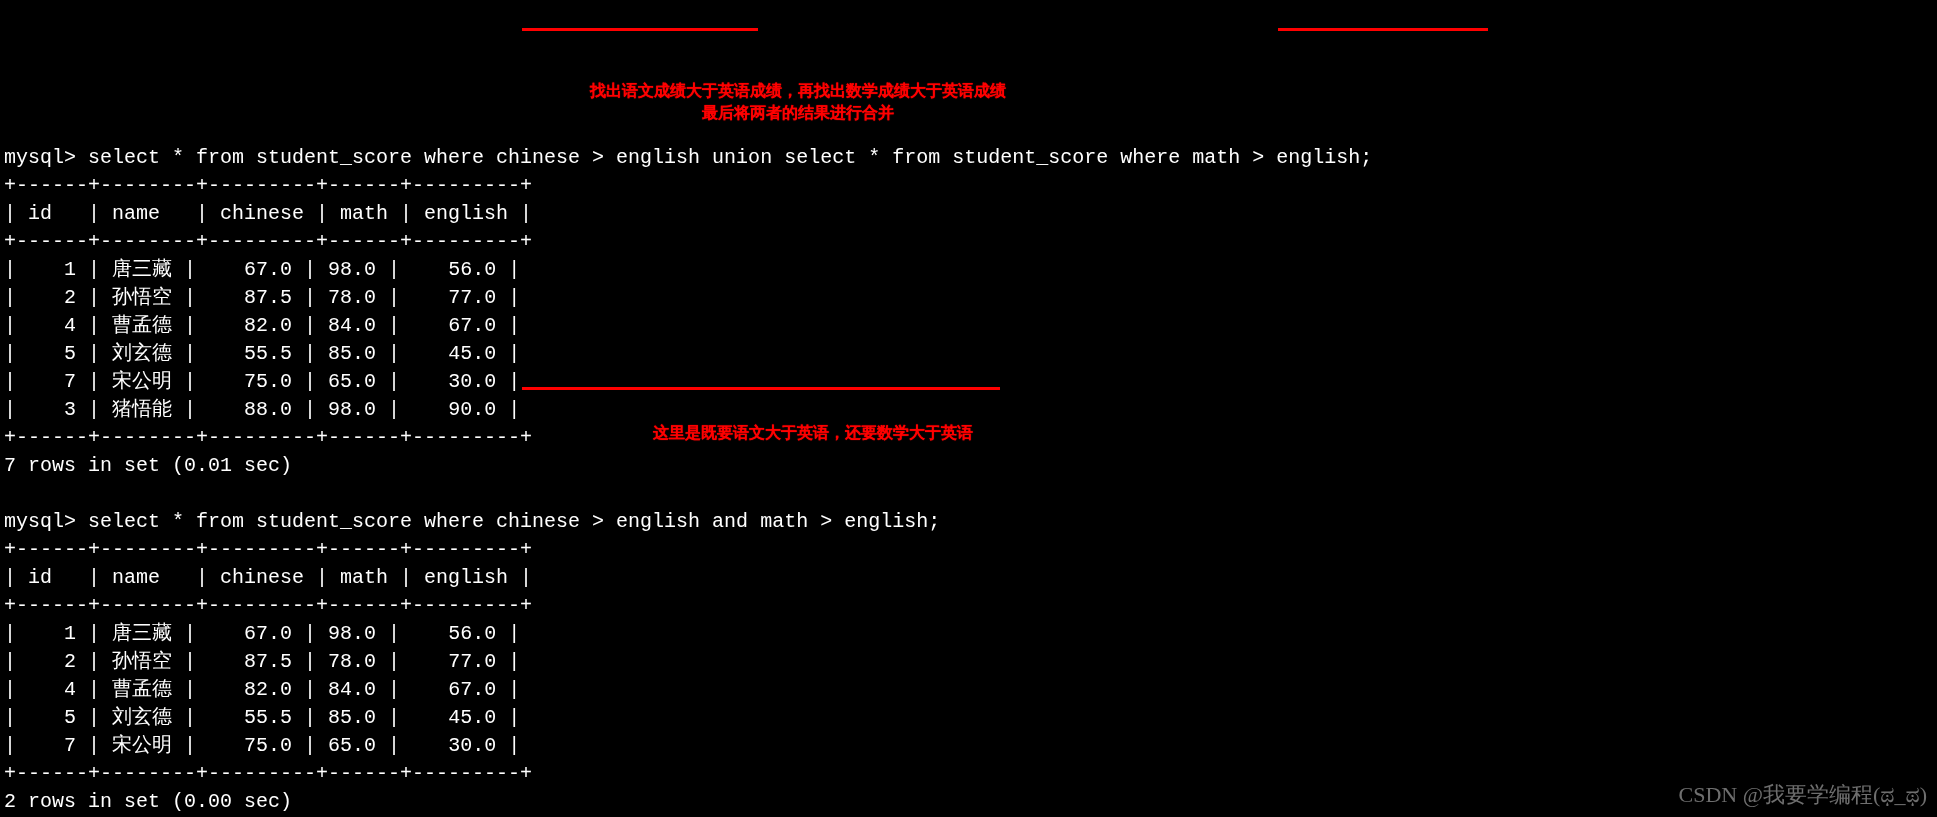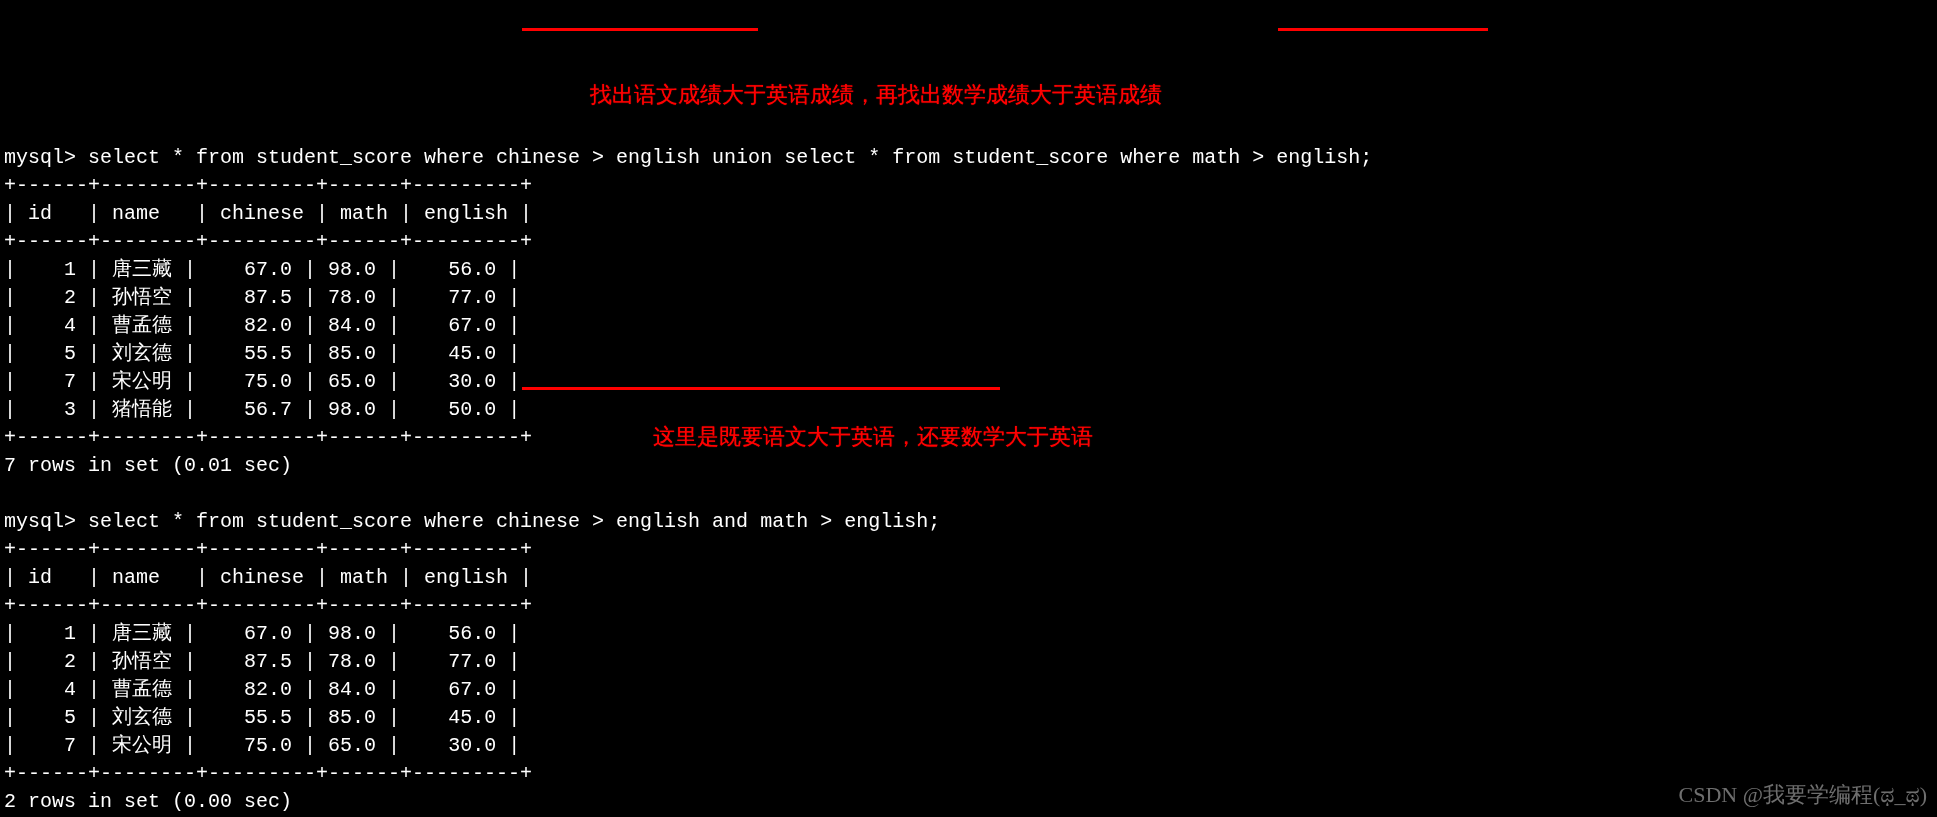--- a/index.html
+++ b/index.html
@@ -14,22 +14,22 @@
     position: relative;
     width: 1937px;
     height: 817px;
     box-sizing: border-box;
     overflow: hidden;
   }
   .annotation {
     position: absolute;
     color: #ff0000;
     font-family: "Microsoft YaHei", "SimHei", sans-serif;
-    font-weight: normal;
-    font-size: 22px;
+    font-weight: bold;
+    font-size: 16px;
     white-space: normal;
     text-shadow: 0 0 1px #ff0000;
     text-align: center;
   }
   .underline {
     position: absolute;
     height: 3px;
     background: #ff0000;
   }
   .watermark {
@@ -50,21 +50,21 @@
 <div>
 <span>mysql&gt; </span><span>select * from student_score where chinese &gt; english union select * from student_score where math &gt; english;</span>
 <span>+------+--------+---------+------+---------+</span>
 <span>| id   | name   | chinese | math | english |</span>
 <span>+------+--------+---------+------+---------+</span>
 <span>|    <span>1</span> | <span>唐三藏</span> |    <span>67.0</span> | <span>98.0</span> |    <span>56.0</span> |</span>
 <span>|    <span>2</span> | <span>孙悟空</span> |    <span>87.5</span> | <span>78.0</span> |    <span>77.0</span> |</span>
 <span>|    <span>4</span> | <span>曹孟德</span> |    <span>82.0</span> | <span>84.0</span> |    <span>67.0</span> |</span>
 <span>|    <span>5</span> | <span>刘玄德</span> |    <span>55.5</span> | <span>85.0</span> |    <span>45.0</span> |</span>
 <span>|    <span>7</span> | <span>宋公明</span> |    <span>75.0</span> | <span>65.0</span> |    <span>30.0</span> |</span>
-<span>|    <span>3</span> | <span>猪悟能</span> |    <span>56.7</span> | <span>98.0</span> |    <span>50.0</span> |</span>
+<span>|    <span>3</span> | <span>猪悟能</span> |    <span>88.0</span> | <span>98.0</span> |    <span>90.0</span> |</span>
 <span>+------+--------+---------+------+---------+</span>
 <span>7 rows in set (0.01 sec)</span>
 
 <span>mysql&gt; </span><span>select * from student_score where chinese &gt; english and math &gt; english;</span>
 <span>+------+--------+---------+------+---------+</span>
 <span>| id   | name   | chinese | math | english |</span>
 <span>+------+--------+---------+------+---------+</span>
 <span>|    <span>1</span> | <span>唐三藏</span> |    <span>67.0</span> | <span>98.0</span> |    <span>56.0</span> |</span>
 <span>|    <span>2</span> | <span>孙悟空</span> |    <span>87.5</span> | <span>78.0</span> |    <span>77.0</span> |</span>
 <span>|    <span>4</span> | <span>曹孟德</span> |    <span>82.0</span> | <span>84.0</span> |    <span>67.0</span> |</span>
@@ -72,20 +72,21 @@
 <span>|    <span>7</span> | <span>宋公明</span> |    <span>75.0</span> | <span>65.0</span> |    <span>30.0</span> |</span>
 <span>+------+--------+---------+------+---------+</span>
 <span>2 rows in set (0.00 sec)</span>
 </div>
 
 <div class="underline" style="left:522px; top:28px; width:236px;"></div>
 <div class="underline" style="left:1278px; top:28px; width:210px;"></div>
 
 <div class="annotation" style="left:590px; top:80px;">
   <div>找出语文成绩大于英语成绩，再找出数学成绩大于英语成绩</div>
+  <div>最后将两者的结果进行合并</div>
 </div>
 
 <div class="underline" style="left:522px; top:387px; width:478px;"></div>
 
 <div class="annotation" style="left:653px; top:422px;">
   <div>这里是既要语文大于英语，还要数学大于英语</div>
 </div>
 
 <div class="watermark">CSDN @我要学编程(ಥ_ಥ)</div>
 

